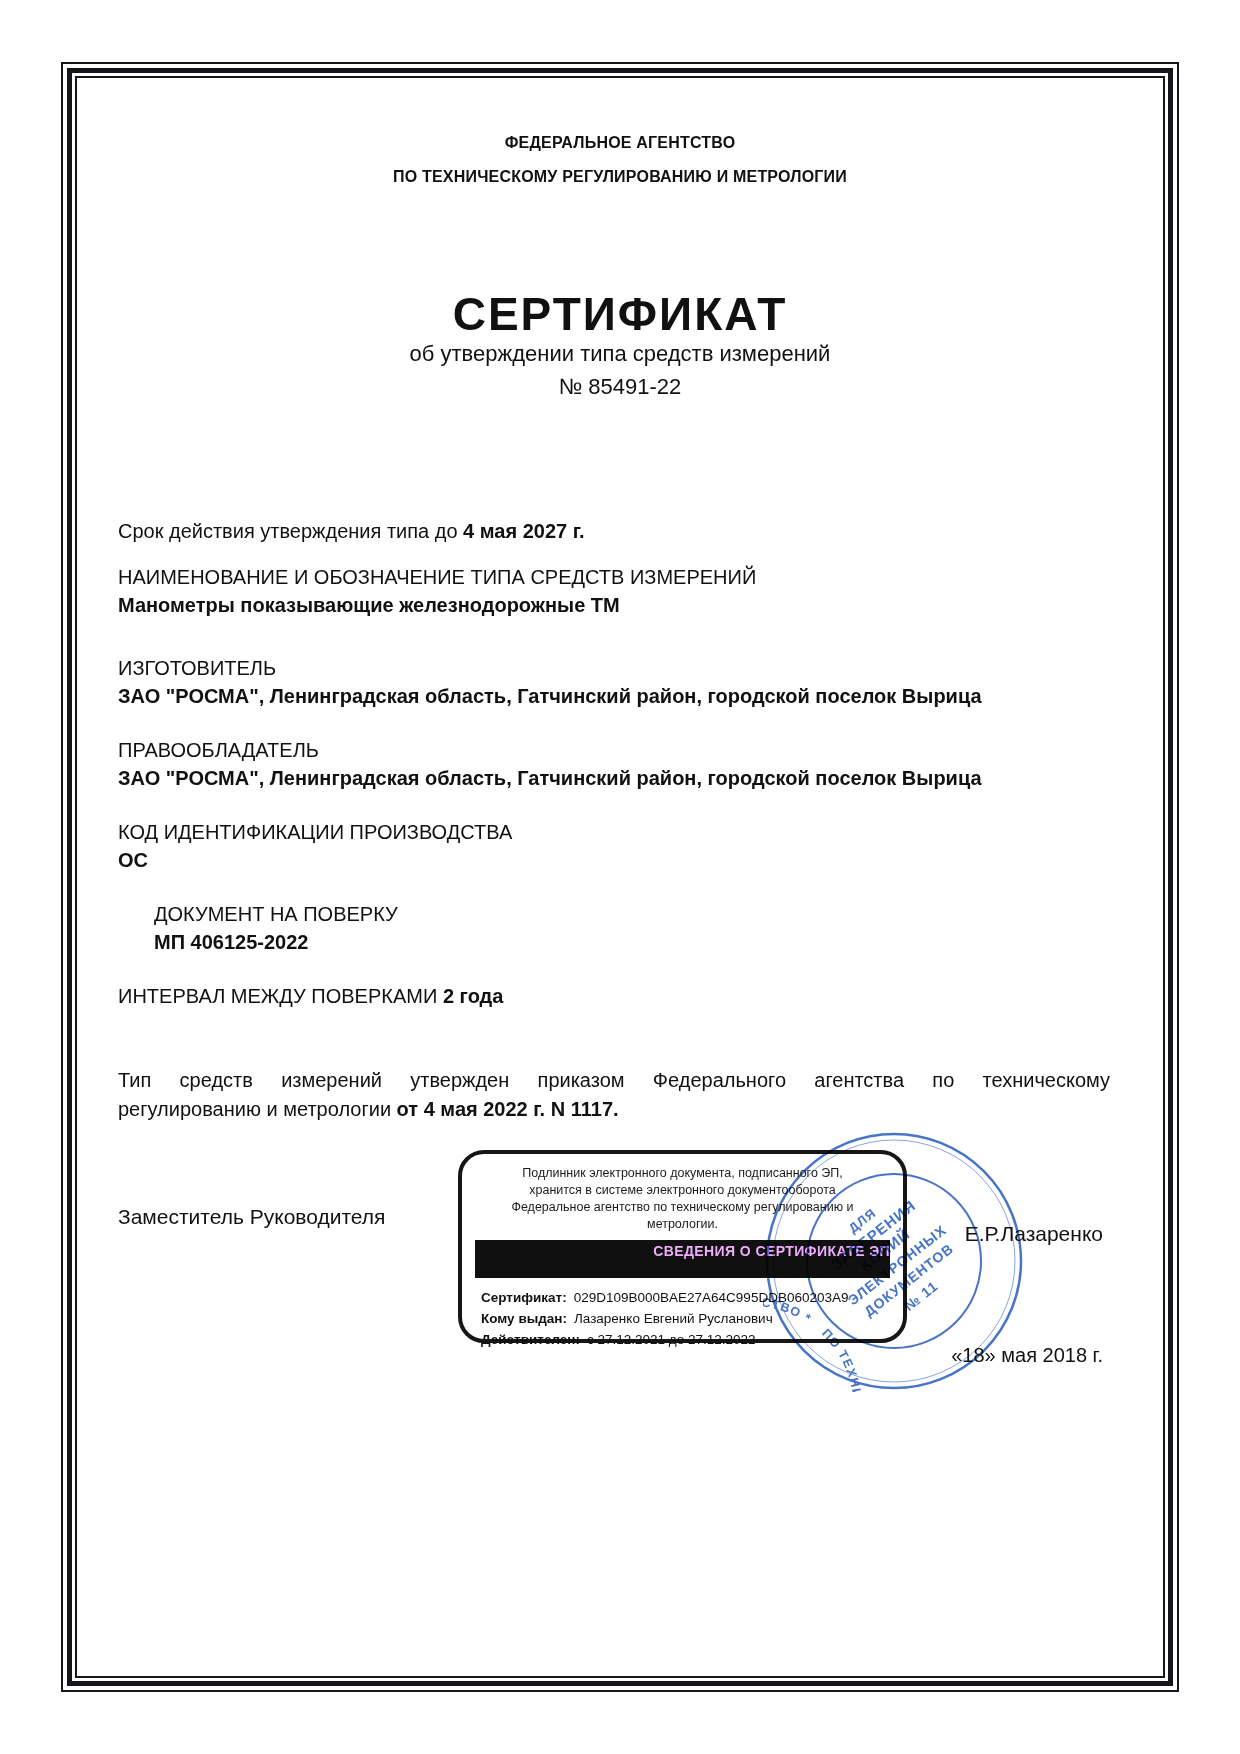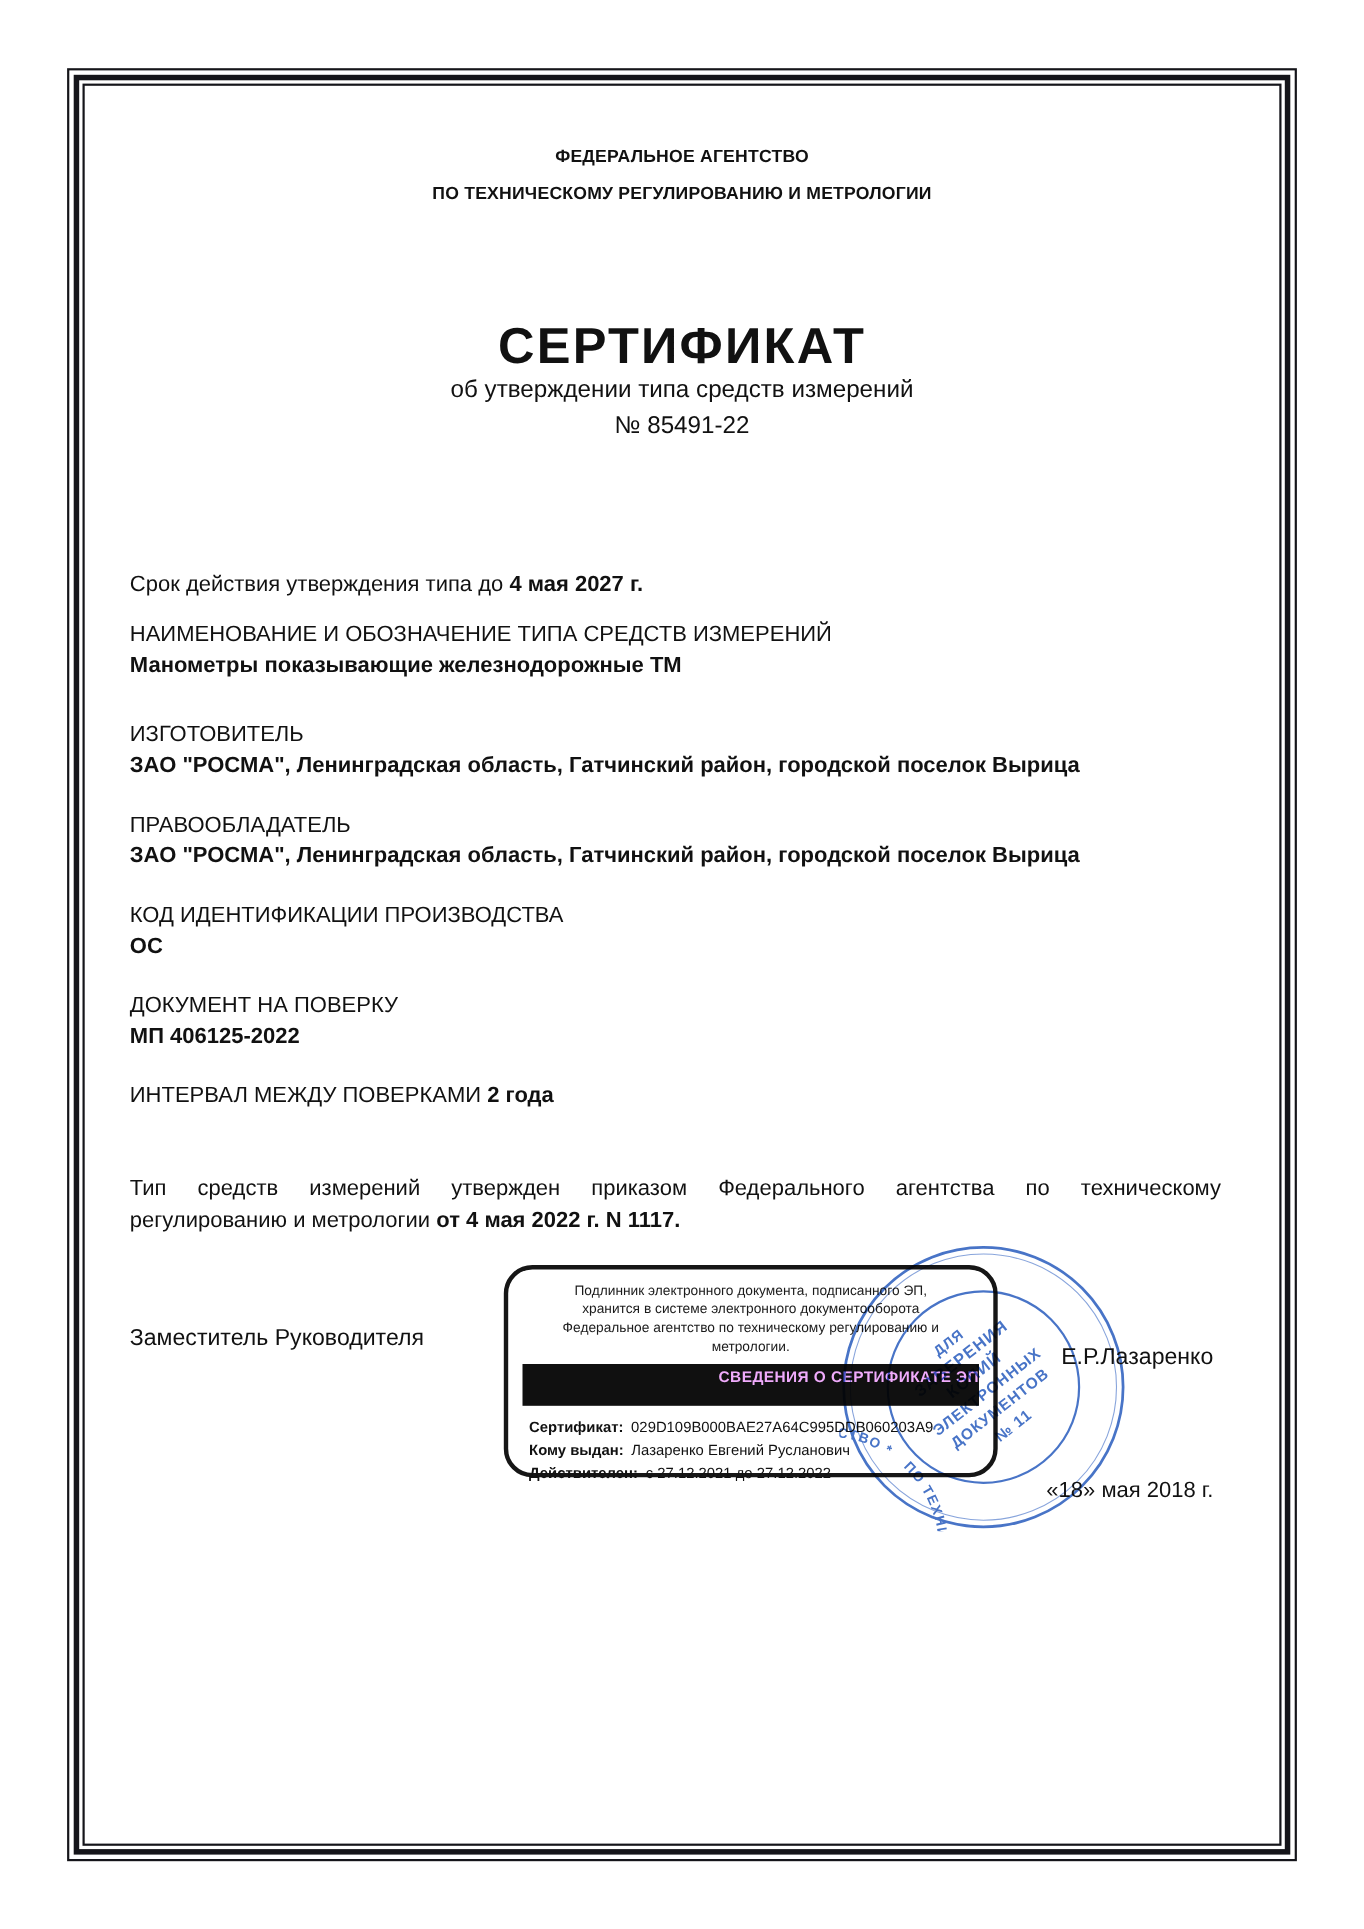--- a/index.html
+++ b/index.html
@@ -23,21 +23,21 @@
   .doc-title{top:287px;font-size:46px;font-weight:bold;letter-spacing:2px;}
   .doc-subtitle{top:341px;font-size:22px;}
   .doc-number{top:374px;font-size:22px;font-weight:normal;}
 
   .block{left:118px;width:992px;font-size:20px;line-height:28px;}
   .b-validity{top:517px;}
   .b-naming{top:563px;}
   .b-manufacturer{top:654px;}
   .b-rightholder{top:736px;}
   .b-idcode{top:818px;}
-  .b-verifdoc{top:900px;}
+  .b-verifdoc{top:900px;margin-left:36px;}
   .b-interval{top:982px;}
   .bold{font-weight:bold;}
 
   .approval{left:118px;width:992px;top:1066px;font-size:20px;line-height:29px;}
   .approval .j1{text-align:justify;text-align-last:justify;}
 
   .sig-position{left:118px;top:1205px;font-size:21px;}
   .sig-name{right:137px;top:1206px;font-size:21px;z-index:6;margin-top:16px;}
   .sig-date{right:137px;top:1344px;font-size:20px;z-index:6;}
 

